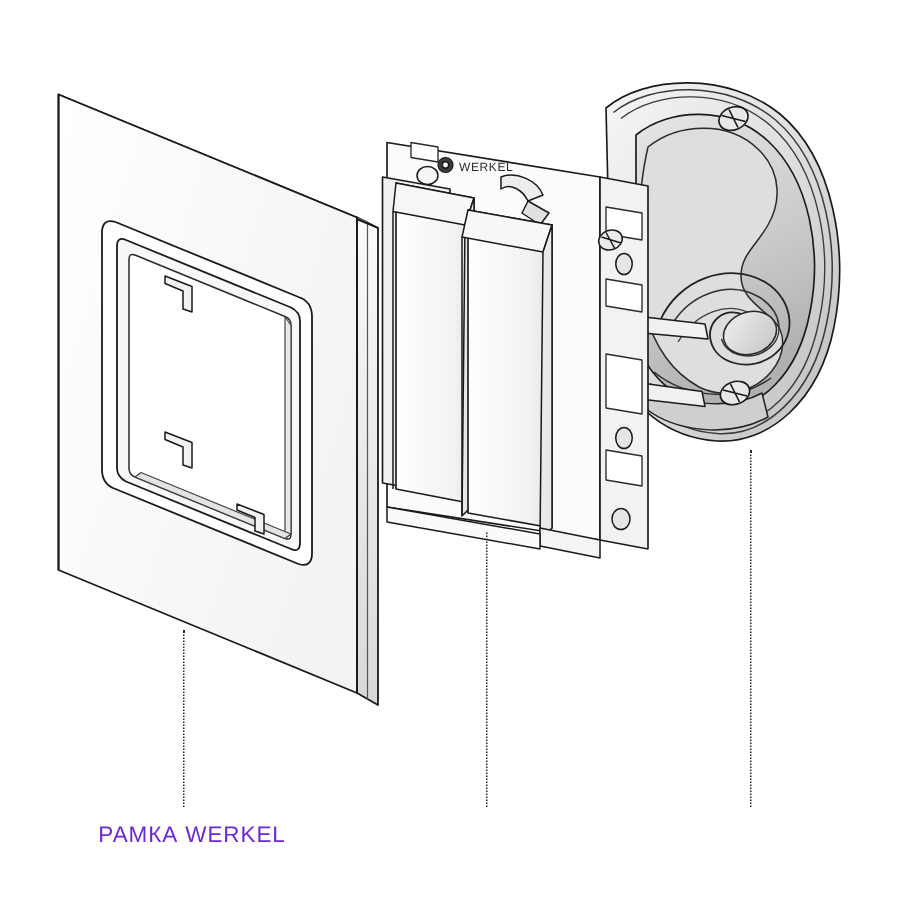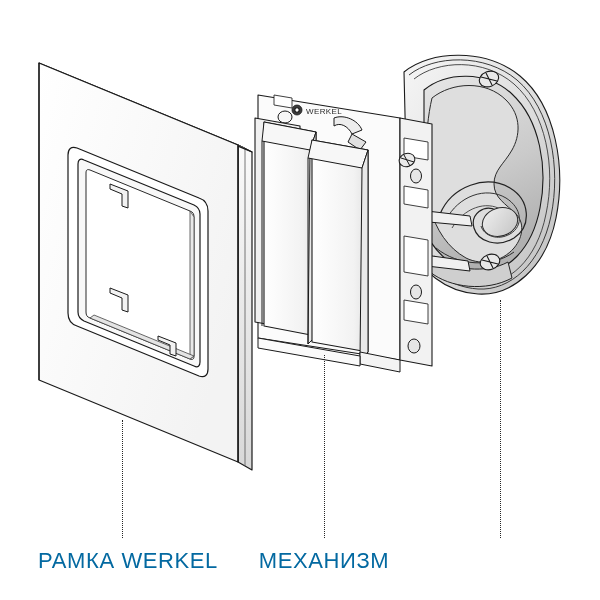--- a/index.html
+++ b/index.html
@@ -21,23 +21,23 @@
   #artwork {
     position: absolute;
     left: 0;
     top: 0;
     width: 600px;
     height: 600px;
   }
   .label {
     position: absolute;
     font-family: "Liberation Sans", sans-serif;
-    font-size: 22px;
+    font-size: 15px;
     letter-spacing: 0.6px;
-    color: #0369a1;
+    color: #6d28d9;
     white-space: nowrap;
     text-align: left;
     transform: translateX(-50%);
   }
   .leader {
     position: absolute;
     width: 0;
     border-left: 1px dotted #262626;
   }
 </style>
@@ -200,15 +200,14 @@
       <path d="M 238 145 L 238 462" fill="none" stroke="#1a1a1a" stroke-width="1.2"></path>
     </g>
 
   </svg>
 
   <div class="leader" style="left:122px; top:420px; height:118px;"></div>
   <div class="leader" style="left:324px; top:355px; height:183px;"></div>
   <div class="leader" style="left:500px; top:300px; height:238px;"></div>
 
   <div class="label" style="left:128px; top:548px;">РАМКА WERKEL</div>
-  <div class="label" style="left:324px; top:548px;">МЕХАНИЗМ</div>
 
 </div>
 
 </body></html>

